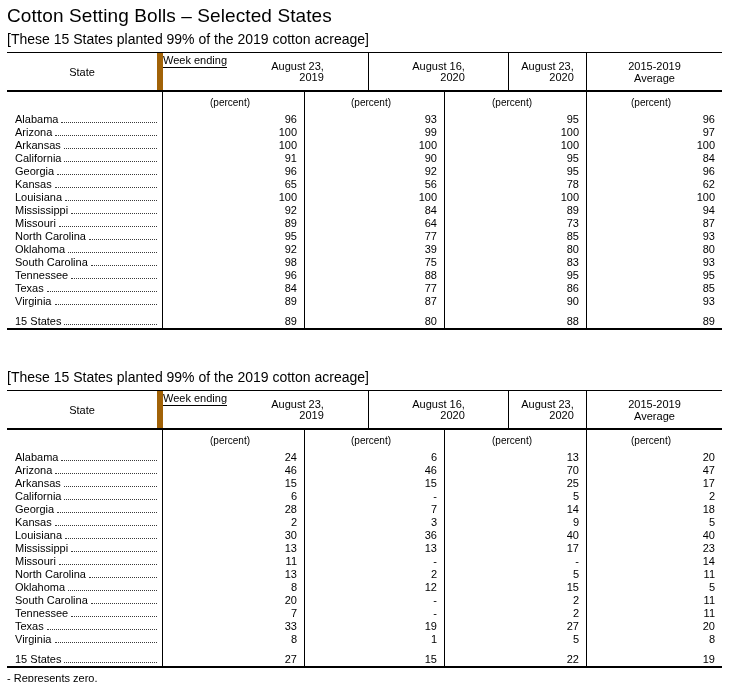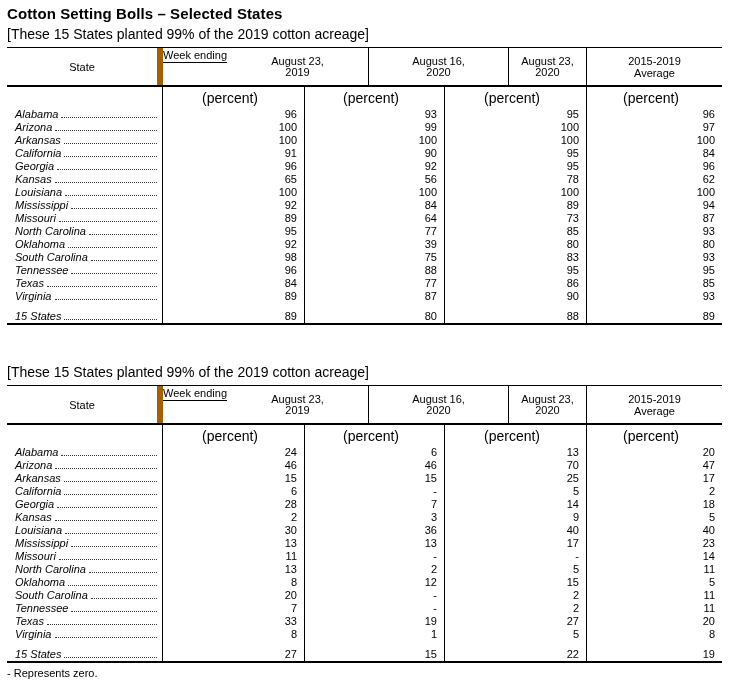--- a/index.html
+++ b/index.html
@@ -2,46 +2,46 @@
 <html><head>
 <meta charset="utf-8">
 <style>
   html,body { margin:0; padding:0; background:#fff; }
   body {
     width:729px; height:682px; overflow:hidden;
     font-family:"Liberation Sans", sans-serif; color:#000;
     -webkit-font-smoothing:antialiased;
   }
   .doc { margin:0 7px; width:715px; }
-  .tbl-title { font-size:15px; font-weight:bold; margin:5px 0 0 0; letter-spacing:0.1px; }
+  .tbl-title { font-size:19px; font-weight:normal; margin:5px 0 0 0; letter-spacing:0.1px; }
   .tbl-sub { font-size:14px; margin:4px 0 5px 0; }
   .tbl { width:715px; border-top:1px solid #000; border-bottom:2px solid #000; }
   .hdr { display:flex; border-bottom:2px solid #000; height:37px; box-sizing:content-box; }
   .hdr-state {
     width:156px; box-sizing:border-box; border-right:6px solid #a16207;
     display:flex; align-items:center; justify-content:center; font-size:11px;
   }
   .hdr-mid { width:424px; box-sizing:border-box; border-right:1px solid #000; display:flex; flex-direction:row; }
   .hdr-week { height:14px; border-bottom:1px solid #000; box-sizing:content-box; text-align:center; font-size:11px; line-height:14px; }
   .hdr-dates { display:flex; flex:1; }
   .hdr-date {
     width:142px; box-sizing:border-box; border-right:1px solid #000;
-    display:flex; align-items:center; justify-content:center; text-align:center;
+    display:flex; align-items:center; justify-content:center; text-align:right;
     font-size:11px; line-height:11px; white-space:pre-line;
   }
   .hdr-date.d2 { width:140px; }
   .hdr-date.d3 { flex:1; width:auto; border-right:none; }
   .hdr-avg {
     width:135px; display:flex; align-items:center; justify-content:center;
     text-align:center; font-size:11px; line-height:12px; white-space:pre-line;
   }
   .unit-row { display:flex; height:21px; }
-  .unit-row .cell { display:flex; align-items:center; justify-content:center; font-size:14px; }
+  .unit-row .cell { display:flex; align-items:center; justify-content:center; font-size:10px; }
   .cell { box-sizing:border-box; }
-  .cell-state { width:156px; border-right:1px solid #000; display:flex; align-items:flex-end; padding:0 4px 0 8px;font-style:italic; }
+  .cell-state { width:156px; border-right:1px solid #000; display:flex; align-items:flex-end; padding:0 4px 0 8px; }
   .cell-val { width:142px; border-right:1px solid #000; text-align:right; padding-right:7px; }
   .cell-val.c2 { width:140px; }
   .cell-val.cavg { width:135px; border-right:none; }
   .row { display:flex; height:13px; font-size:11px; line-height:13px; }
   .row.spacer { height:7px; }
   .row.spacer .leader { border-bottom:none; }
   .state-name { white-space:nowrap; }
   .leader { flex:1; border-bottom:1px dotted #3a3a3a; margin:0 1px 3px 3px; }
   .gap-between { height:35px; }
   .footnote { font-size:11px; margin:4px 0 0 0; }

